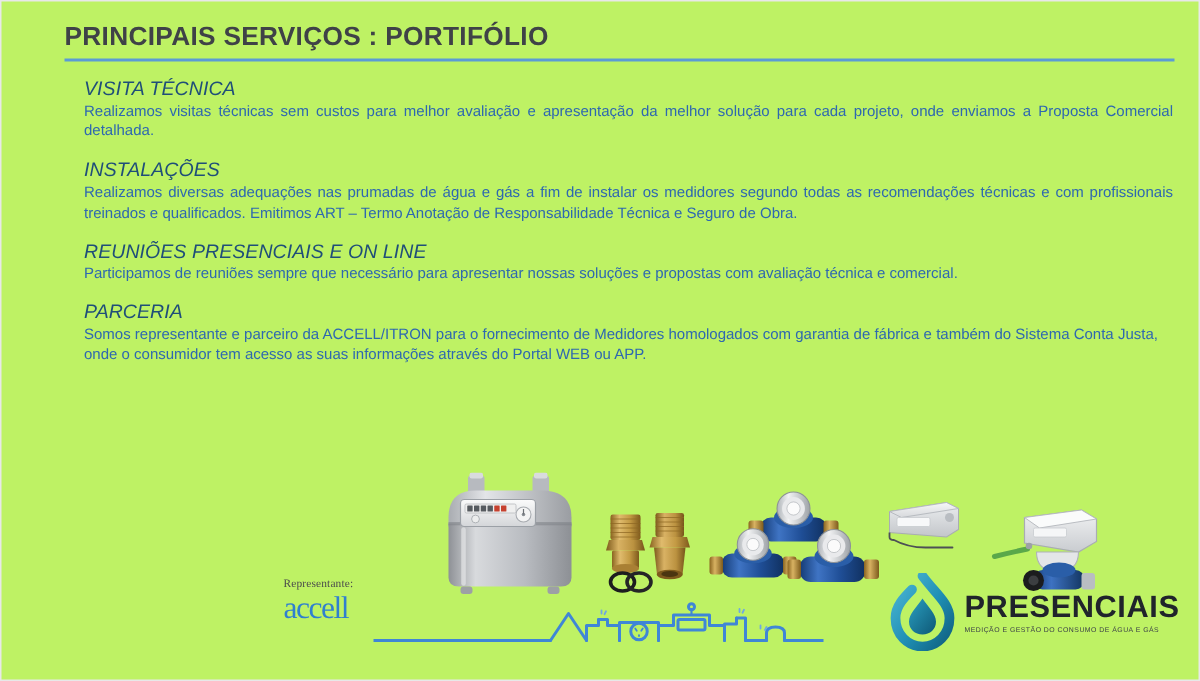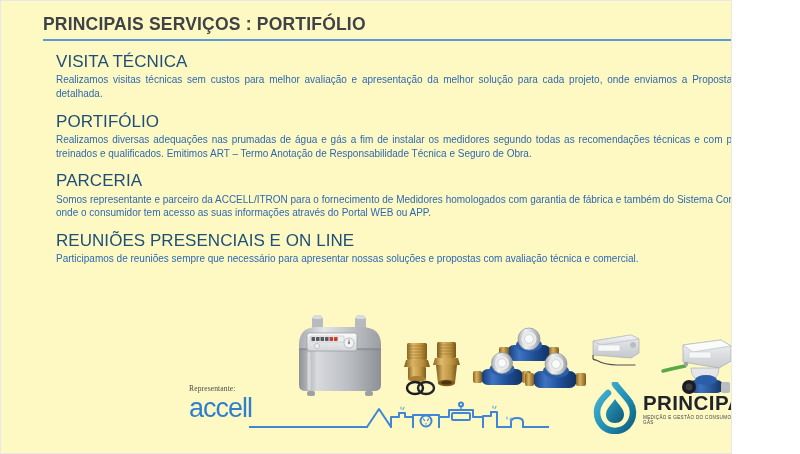--- a/index.html
+++ b/index.html
@@ -5,23 +5,23 @@
   html, body {
     margin: 0;
     padding: 0;
     background: #ffffff;
   }
   body {
     font-family: "Liberation Sans", sans-serif;
   }
   #slide {
     position: relative;
-    width: 732px;
+    width: 800px;
     height: 454px;
-    background: #fef9c3;
+    background: #bef264;
     border: 1px solid #e8e8e8;
     box-sizing: border-box;
     overflow: hidden;
   }
 
   
   #header {
     position: absolute;
     left: 42px;
     top: 14px;
@@ -45,24 +45,25 @@
   
   #body-copy {
     position: absolute;
     left: 55px;
     top: 49px;
     width: 726px;
   }
   .section { margin-bottom: 9px; }
   .section:last-child { margin-bottom: 0; }
   .section-heading {
-    font-size: 17px;
+    font-size: 13px;
     color: #1f4e79;
     line-height: 1.36;
     letter-spacing: 0.05px;
+    font-style: italic;
   }
   .section-body {
     font-size: 10px;
     color: #2e68b0;
     line-height: 1.38;
     text-align: justify;
   }
   .section-body.nojustify { text-align: left; }
 
   
@@ -92,25 +93,25 @@
     top: 383px;
   }
   #representante-label {
     font-size: 7.6px;
     color: #4c4c4c;
     letter-spacing: 0.1px;
     font-family: Liberation Serif, serif;
   }
   #accell-logo {
     margin-top: 2px;
-    font-size: 27px;
+    font-size: 21px;
     color: #2f7fd0;
     letter-spacing: -1px;
     line-height: 1;
-    font-family: Liberation Sans, sans-serif;
+    font-family: Liberation Serif, serif;
   }
 
   
   #skyline {
     position: absolute;
     left: 248px;
     top: 396px;
   }
 
   
@@ -152,32 +153,32 @@
   </div>
 
   <div id="body-copy">
 
     <div class="section">
       <div class="section-heading">VISITA TÉCNICA</div>
       <div class="section-body">Realizamos visitas técnicas sem custos para melhor avaliação e apresentação da melhor solução para cada projeto, onde enviamos a Proposta Comercial detalhada.</div>
     </div>
 
     <div class="section">
-      <div class="section-heading">PORTIFÓLIO</div>
+      <div class="section-heading">INSTALAÇÕES</div>
       <div class="section-body">Realizamos diversas adequações nas prumadas de água e gás a fim de instalar os medidores segundo todas as recomendações técnicas e com profissionais treinados e qualificados. Emitimos ART – Termo Anotação de Responsabilidade Técnica e Seguro de Obra.</div>
+    </div>
+
+    <div class="section">
+      <div class="section-heading">REUNIÕES PRESENCIAIS E ON LINE</div>
+      <div class="section-body">Participamos de reuniões sempre que necessário para apresentar nossas soluções e propostas com avaliação técnica e comercial.</div>
     </div>
 
     <div class="section">
       <div class="section-heading">PARCERIA</div>
       <div class="section-body nojustify">Somos representante e parceiro da ACCELL/ITRON para o fornecimento de Medidores homologados com garantia de fábrica e também do Sistema Conta Justa, onde o consumidor tem acesso as suas informações através do Portal WEB ou APP.</div>
-    </div>
-
-    <div class="section">
-      <div class="section-heading">REUNIÕES PRESENCIAIS E ON LINE</div>
-      <div class="section-body">Participamos de reuniões sempre que necessário para apresentar nossas soluções e propostas com avaliação técnica e comercial.</div>
     </div>
 
   </div>
 
   <div id="imagery">
 
     <svg class="gas-meter" width="112" height="86" viewBox="0 0 112 86">
       <defs>
         <linearGradient id="gm-body" x1="0" y1="0" x2="1" y2="0">
           <stop offset="0" stop-color="#8e9196"></stop>
@@ -430,18 +431,18 @@
           <stop offset="0" stop-color="#2a9ec0"></stop>
           <stop offset="1" stop-color="#0e5876"></stop>
         </linearGradient>
       </defs>
 
       <path d="M22 2 C30 13 40 20 40 30 C40 41 32 49 22 49 C12 49 4 41 4 30 C4 22 10 16 15 11" fill="none" stroke="url(#cj-outer)" stroke-width="6.5" stroke-linecap="round"></path>
 
       <path d="M22 17 C26 23 31 27 31 32.5 C31 37.5 27 41 22 41 C17 41 13 37.5 13 32.5 C13 27 18 23 22 17 Z" fill="url(#cj-inner)"></path>
     </svg>
     <div id="contajusta-words">
-      <div id="contajusta-name">PRINCIPAIS</div>
+      <div id="contajusta-name">PRESENCIAIS</div>
       <div id="contajusta-tagline">MEDIÇÃO E GESTÃO DO CONSUMO DE ÁGUA E GÁS</div>
     </div>
   </div>
 
 </div>
 
 </body></html>

